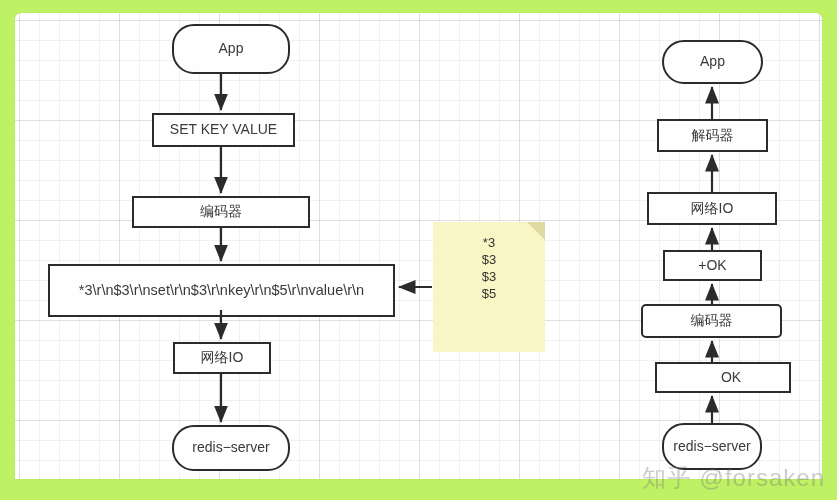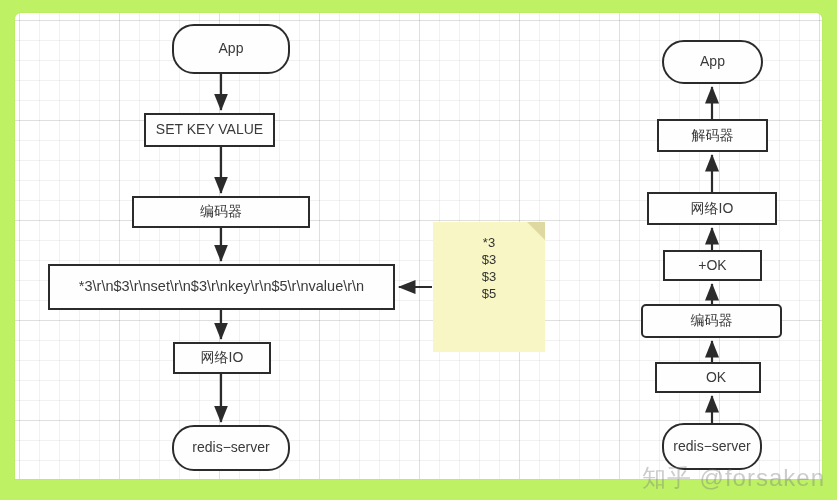--- a/index.html
+++ b/index.html
@@ -107,29 +107,29 @@
 </head>
 <body>
 
 <div id="page">
   <div id="canvas"></div>
 
   <div class="node rounded" style="left:172px; top:24px; width:118px; height:50px;">
     <span class="label">App</span>
   </div>
 
-  <div class="node" style="left:144px; top:113px; width:131px; height:34px;">
+  <div class="node" style="left:152px; top:113px; width:143px; height:34px;">
     <span class="label">SET KEY VALUE</span>
   </div>
 
   <div class="node" style="left:132px; top:196px; width:178px; height:32px;">
     <span class="label">编码器</span>
   </div>
 
-  <div class="node" style="left:48px; top:264px; width:347px; height:46px; font-size:14.5px;">
+  <div class="node" style="left:48px; top:264px; width:347px; height:53px; font-size:14.5px;">
     <span class="label">*3\r\n$3\r\nset\r\n$3\r\nkey\r\n$5\r\nvalue\r\n</span>
   </div>
 
   <div class="node" style="left:173px; top:342px; width:98px; height:32px;">
     <span class="label">网络IO</span>
   </div>
 
   <div class="node rounded" style="left:172px; top:425px; width:118px; height:46px;">
     <span class="label">redis−server</span>
   </div>
@@ -155,21 +155,21 @@
   </div>
 
   <div class="node" style="left:663px; top:250px; width:99px; height:31px;">
     <span class="label">+OK</span>
   </div>
 
   <div class="node soft" style="left:641px; top:304px; width:141px; height:34px;">
     <span class="label">编码器</span>
   </div>
 
-  <div class="node" style="left:655px; top:362px; width:106px; height:31px;padding-left:16px;">
+  <div class="node" style="left:655px; top:362px; width:136px; height:31px;padding-left:16px;">
     <span class="label">OK</span>
   </div>
 
   <div class="node rounded" style="left:662px; top:423px; width:100px; height:47px;">
     <span class="label">redis−server</span>
   </div>
 
   <svg id="svg-layer" viewBox="0 0 837 500">
     <defs>
       <marker id="arrowhead" markerWidth="9" markerHeight="9" refX="7.5" refY="3.2" orient="auto" markerUnits="strokeWidth">

